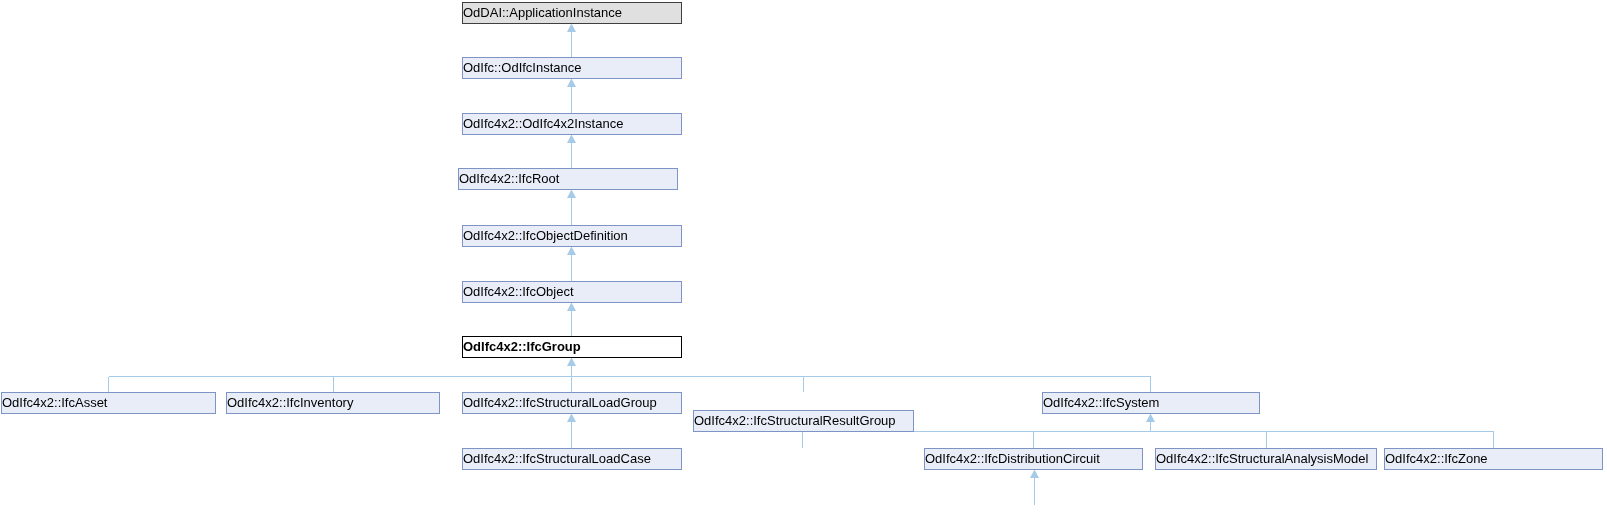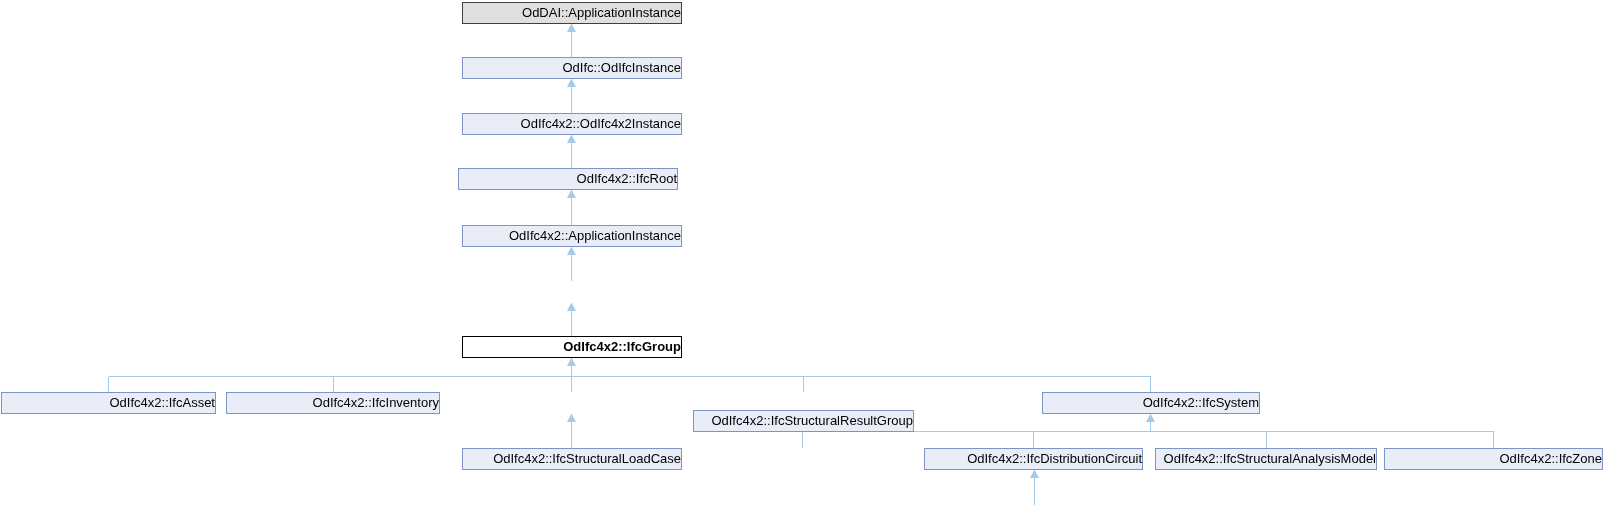--- a/index.html
+++ b/index.html
@@ -20,21 +20,21 @@
   #edges {
     position: absolute;
     left: 0; top: 0;
     width: 1607px;
     height: 528px;
   }
   .node {
     position: absolute;
     height: 20px;
     line-height: 20px;
-    text-align: right;
+    text-align: left;
     white-space: nowrap;
     overflow: hidden;
     background: #e8edf8;
     border: 1px solid #7d94c4;
     cursor: pointer;
   }
   .node.external {
     background: #e0e0e0;
     border: 1px solid #3f3f3f;
     cursor: default;
@@ -74,29 +74,31 @@
   </svg>
 
   <div class="node external" style="left:462px;top:2px;width:218px">OdDAI::ApplicationInstance</div>
 
   <div class="node" style="left:462px;top:57px;width:218px">OdIfc::OdIfcInstance</div>
 
   <div class="node" style="left:462px;top:113px;width:218px">OdIfc4x2::OdIfc4x2Instance</div>
 
   <div class="node" style="left:458px;top:168px;width:218px">OdIfc4x2::IfcRoot</div>
 
-  <div class="node" style="left:462px;top:225px;width:218px">OdIfc4x2::ApplicationInstance</div>
+  <div class="node" style="left:462px;top:225px;width:218px">OdIfc4x2::IfcObjectDefinition</div>
 
+  <div class="node" style="left:462px;top:281px;width:218px">OdIfc4x2::IfcObject</div>
 
   <div class="node current" style="left:462px;top:336px;width:218px">OdIfc4x2::IfcGroup</div>
 
   <div class="node" style="left:1px;top:392px;width:213px">OdIfc4x2::IfcAsset</div>
 
   <div class="node" style="left:226px;top:392px;width:212px">OdIfc4x2::IfcInventory</div>
 
+  <div class="node" style="left:462px;top:392px;width:218px">OdIfc4x2::IfcStructuralLoadGroup</div>
 
   <div class="node" style="left:693px;top:410px;width:219px">OdIfc4x2::IfcStructuralResultGroup</div>
 
   <div class="node" style="left:1042px;top:392px;width:216px">OdIfc4x2::IfcSystem</div>
 
   <div class="node" style="left:462px;top:448px;width:218px">OdIfc4x2::IfcStructuralLoadCase</div>
 
 
   <div class="node" style="left:924px;top:448px;width:217px">OdIfc4x2::IfcDistributionCircuit</div>
 

